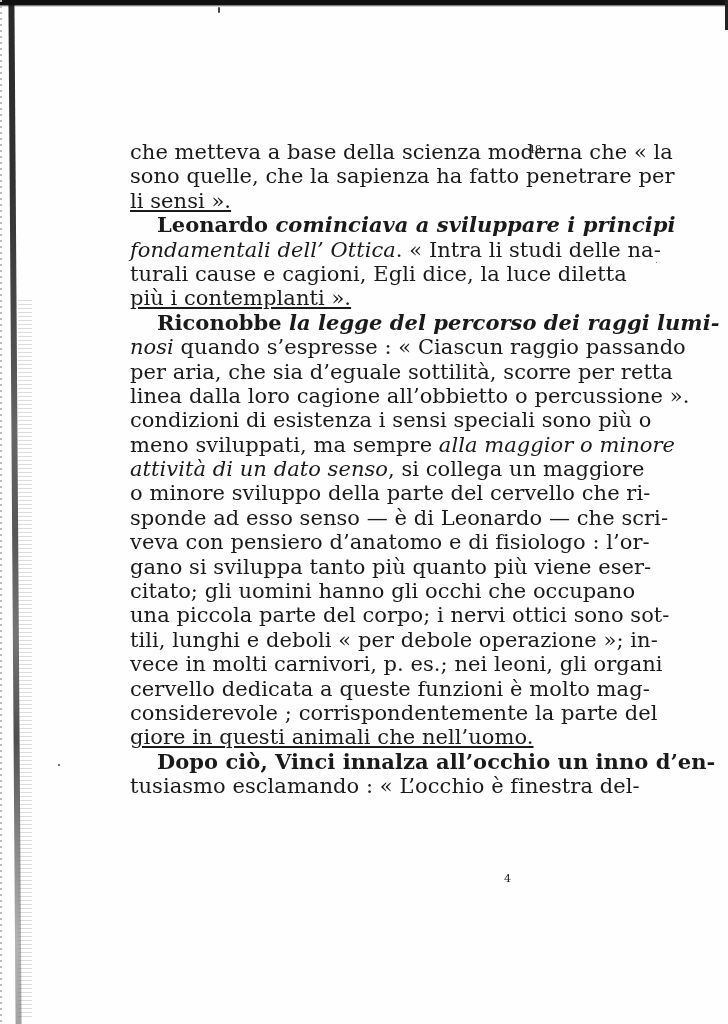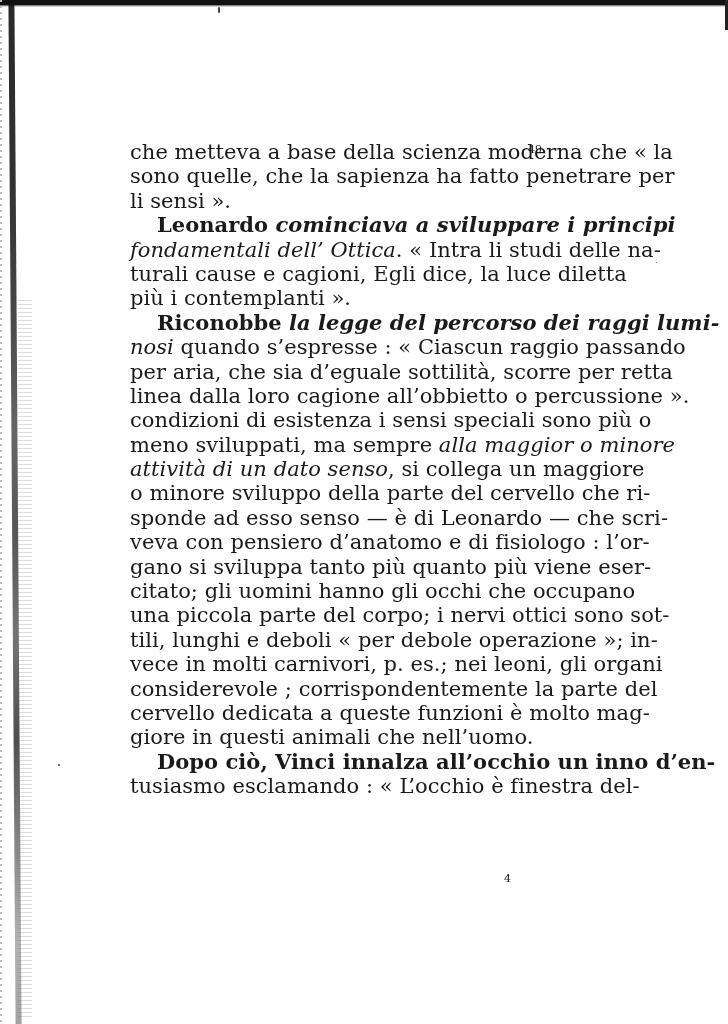--- a/index.html
+++ b/index.html
@@ -84,20 +84,21 @@
       height: 24.4px;
       line-height: 24.4px;
       font-size: 21px;
       white-space: nowrap;
       text-align: justify;
       text-align-last: justify;
       letter-spacing: 0.05px;
     }
     .line.last {
       text-align-last: left;
+      text-decoration: underline;
     }
     .line.indent {
       padding-left: 27px;
       font-weight: bold;
     }
     .line i {
       font-style: italic;
     }
     .signature {
       position: absolute;
@@ -145,21 +146,21 @@
       <div class="line"><span>meno sviluppati, ma sempre </span><i>alla maggior o minore</i></div>
       <div class="line"><i>attività di un dato senso</i><span>, si collega un maggiore</span></div>
       <div class="line"><span>o minore sviluppo della parte del cervello che ri-</span></div>
       <div class="line"><span>sponde ad esso senso — è di Leonardo — che scri-</span></div>
       <div class="line"><span>veva con pensiero d’anatomo e di fisiologo : l’or-</span></div>
       <div class="line"><span>gano si sviluppa tanto più quanto più viene eser-</span></div>
       <div class="line"><span>citato; gli uomini hanno gli occhi che occupano</span></div>
       <div class="line"><span>una piccola parte del corpo; i nervi ottici sono sot-</span></div>
       <div class="line"><span>tili, lunghi e deboli « per debole operazione »; in-</span></div>
       <div class="line"><span>vece in molti carnivori, p. es.; nei leoni, gli organi</span></div>
+      <div class="line"><span>cervello dedicata a queste funzioni è molto mag-</span></div>
       <div class="line"><span>considerevole ; corrispondentemente la parte del</span></div>
-      <div class="line"><span>cervello dedicata a queste funzioni è molto mag-</span></div>
       <div class="line last"><span>giore in questi animali che nell’uomo.</span></div>
       <div class="line indent"><span>Dopo ciò, Vinci innalza all’occhio un inno d’en-</span></div>
       <div class="line"><span>tusiasmo esclamando : « L’occhio è finestra del-</span></div>
     </div>
 
   <div class="signature">4</div>
 </div>
 
 </body></html>

